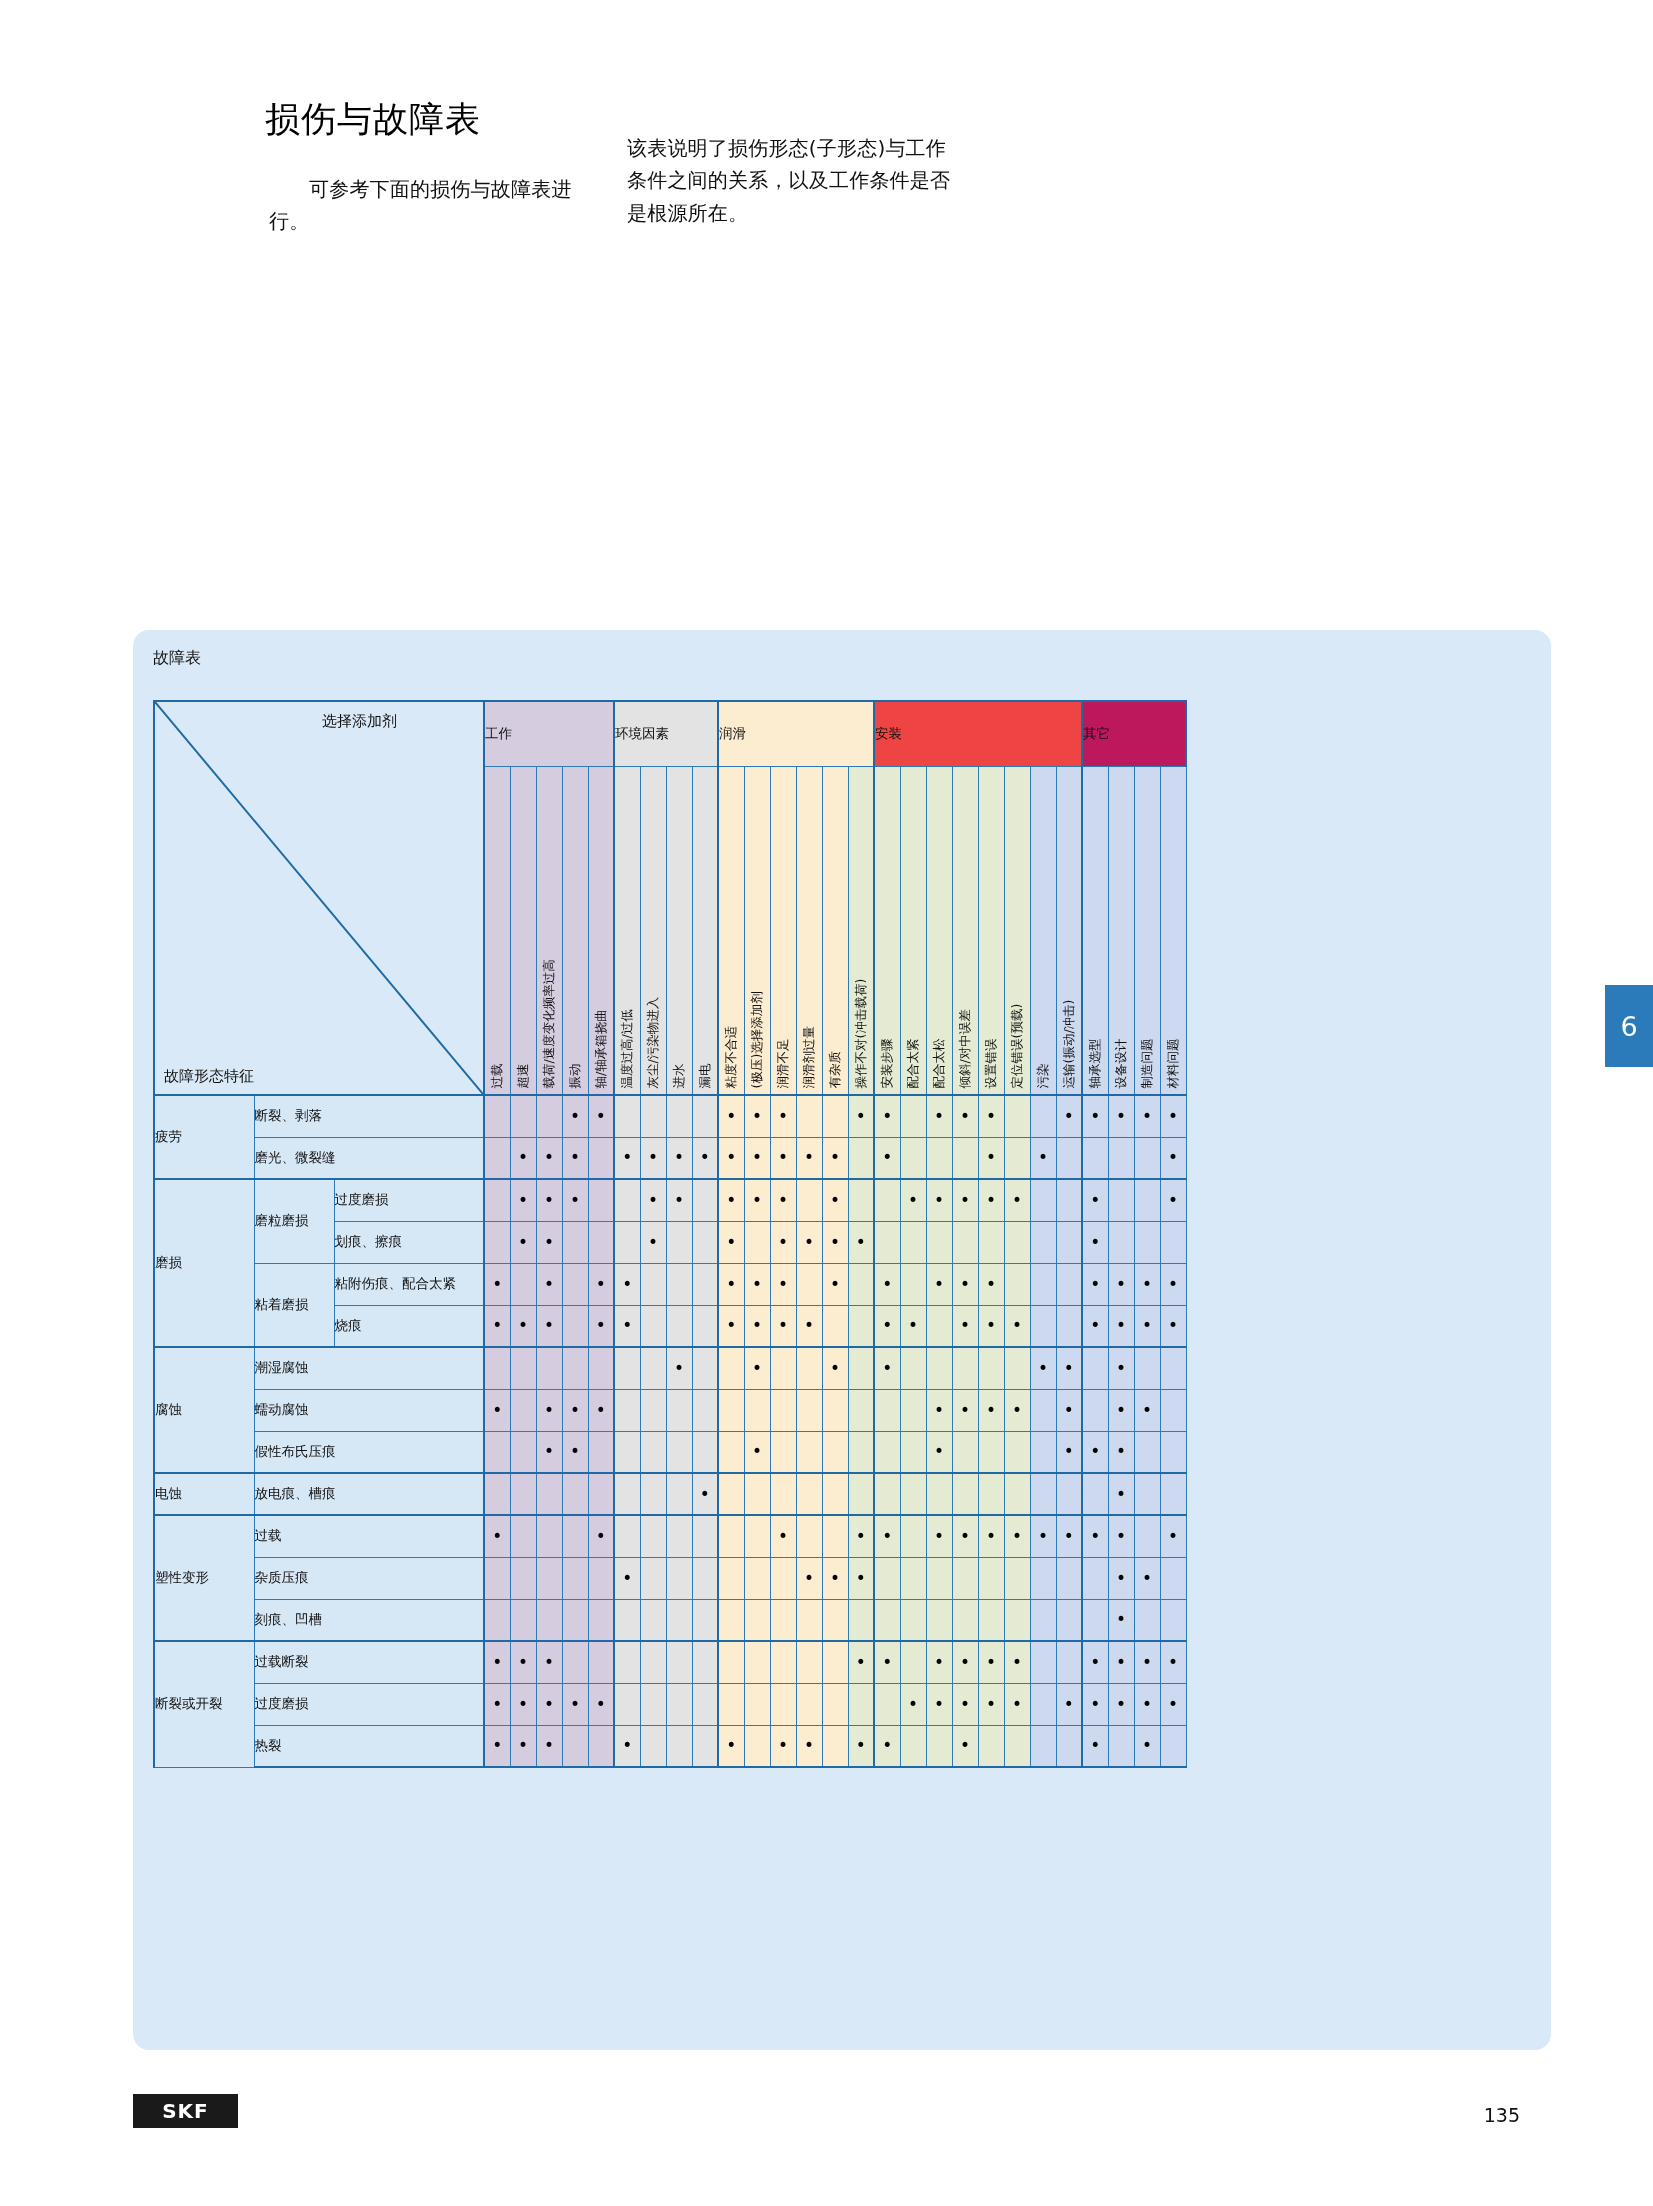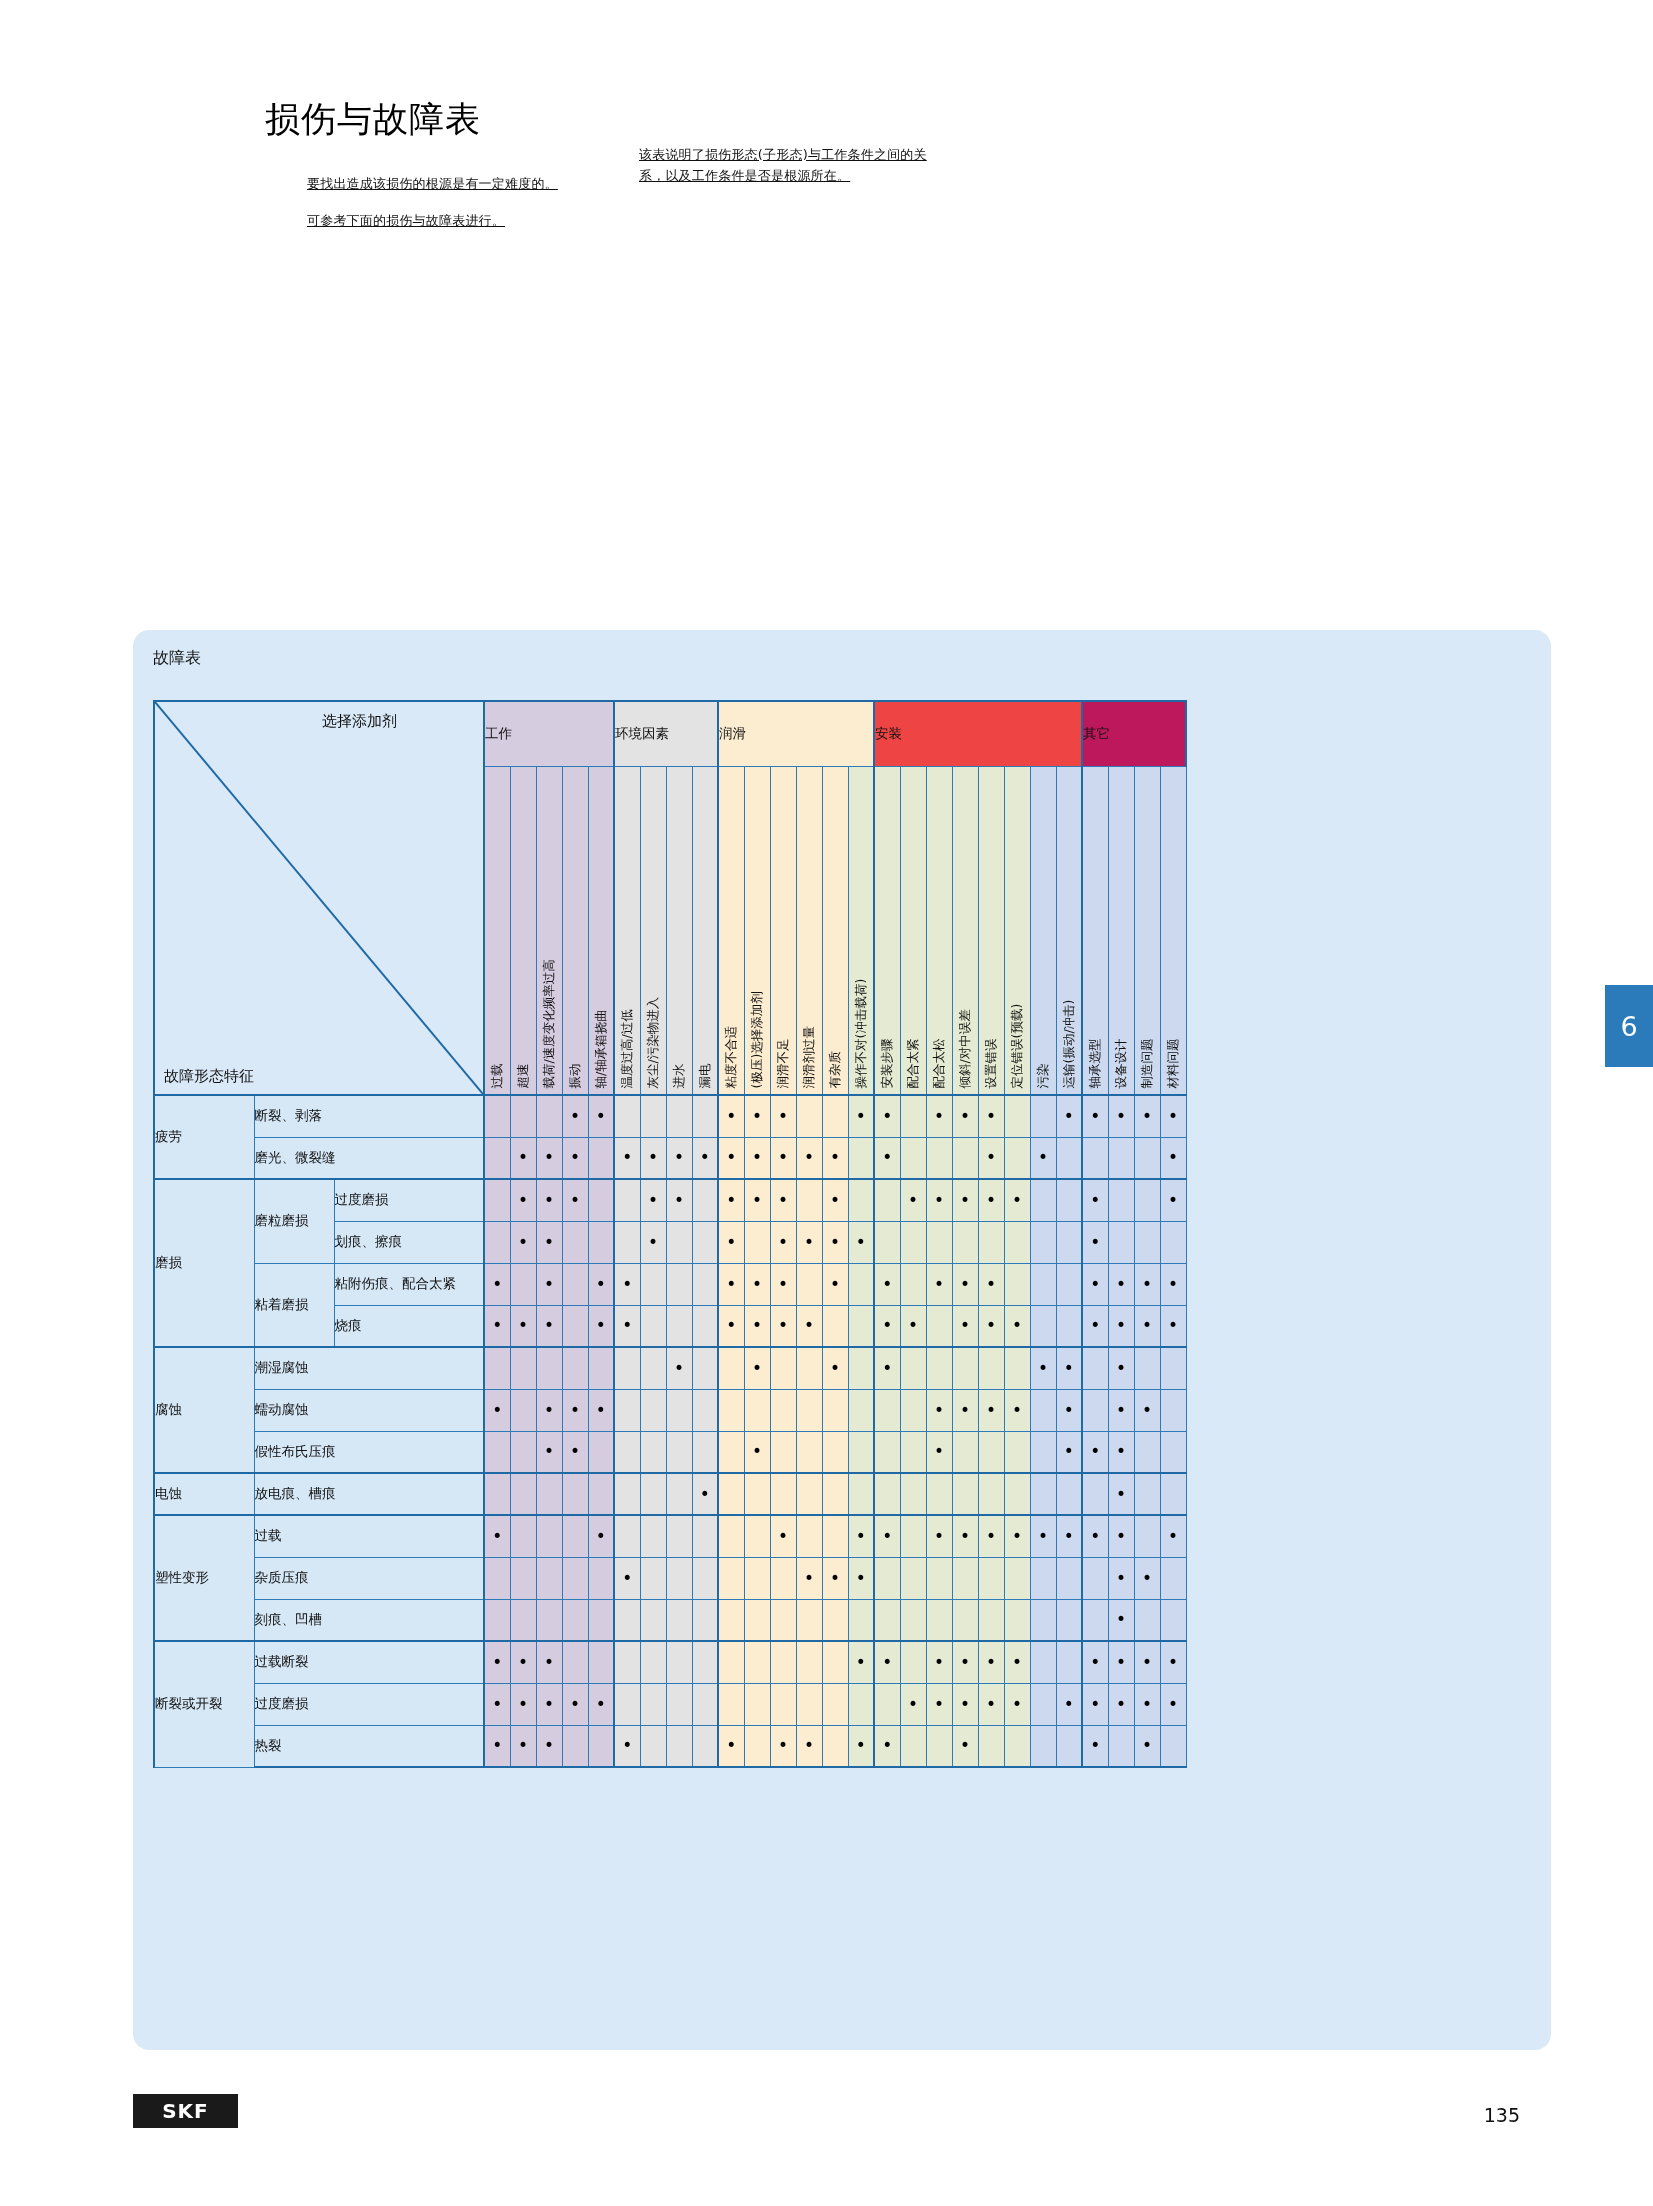--- a/index.html
+++ b/index.html
@@ -14,23 +14,22 @@
   
   #header{position:absolute;left:265px;top:100px;width:1100px;}
   #header .cols{display:flex;align-items:flex-start;}
   #col-left{width:348px;}
   #col-right{width:345px;margin-left:10px;padding-top:28px;}
   h1#page-title{
     font-size:35px;font-weight:400;letter-spacing:1px;
     margin:0 0 34px 0;line-height:1.1;color:#000;
   }
   .body-p{
-    font-size:13px;line-height:1.62;margin:16px;color:#111;
+    font-size:20px;line-height:1.62;margin:4px;color:#111;
     letter-spacing:0.2px;
-    text-decoration:underline;
   }
   .body-p.ind{text-indent:2em;}
   .body-p + .body-p{margin-top:0px;}
 
   
   #side-tab{
     position:absolute;right:0px;top:985px;
     width:48px;height:82px;background:#2b7bba;
     color:#fff;font-size:27px;
     display:flex;align-items:center;justify-content:center;
@@ -124,21 +123,20 @@
     font-size:19px;color:#111;
   }
 </style>
 </head>
 <body>
 
 <div id="header">
   <div class="cols">
     <div id="col-left">
       <h1 id="page-title">损伤与故障表</h1>
-      <p class="body-p ind">要找出造成该损伤的根源是有一定难度的。</p>
       <p class="body-p ind">可参考下面的损伤与故障表进行。</p>
     </div>
     <div id="col-right">
       <p class="body-p">该表说明了损伤形态(子形态)与工作条件之间的关系，以及工作条件是否是根源所在。</p>
     </div>
   </div>
 </div>
 
 <div id="side-tab">
   <span>6</span>

